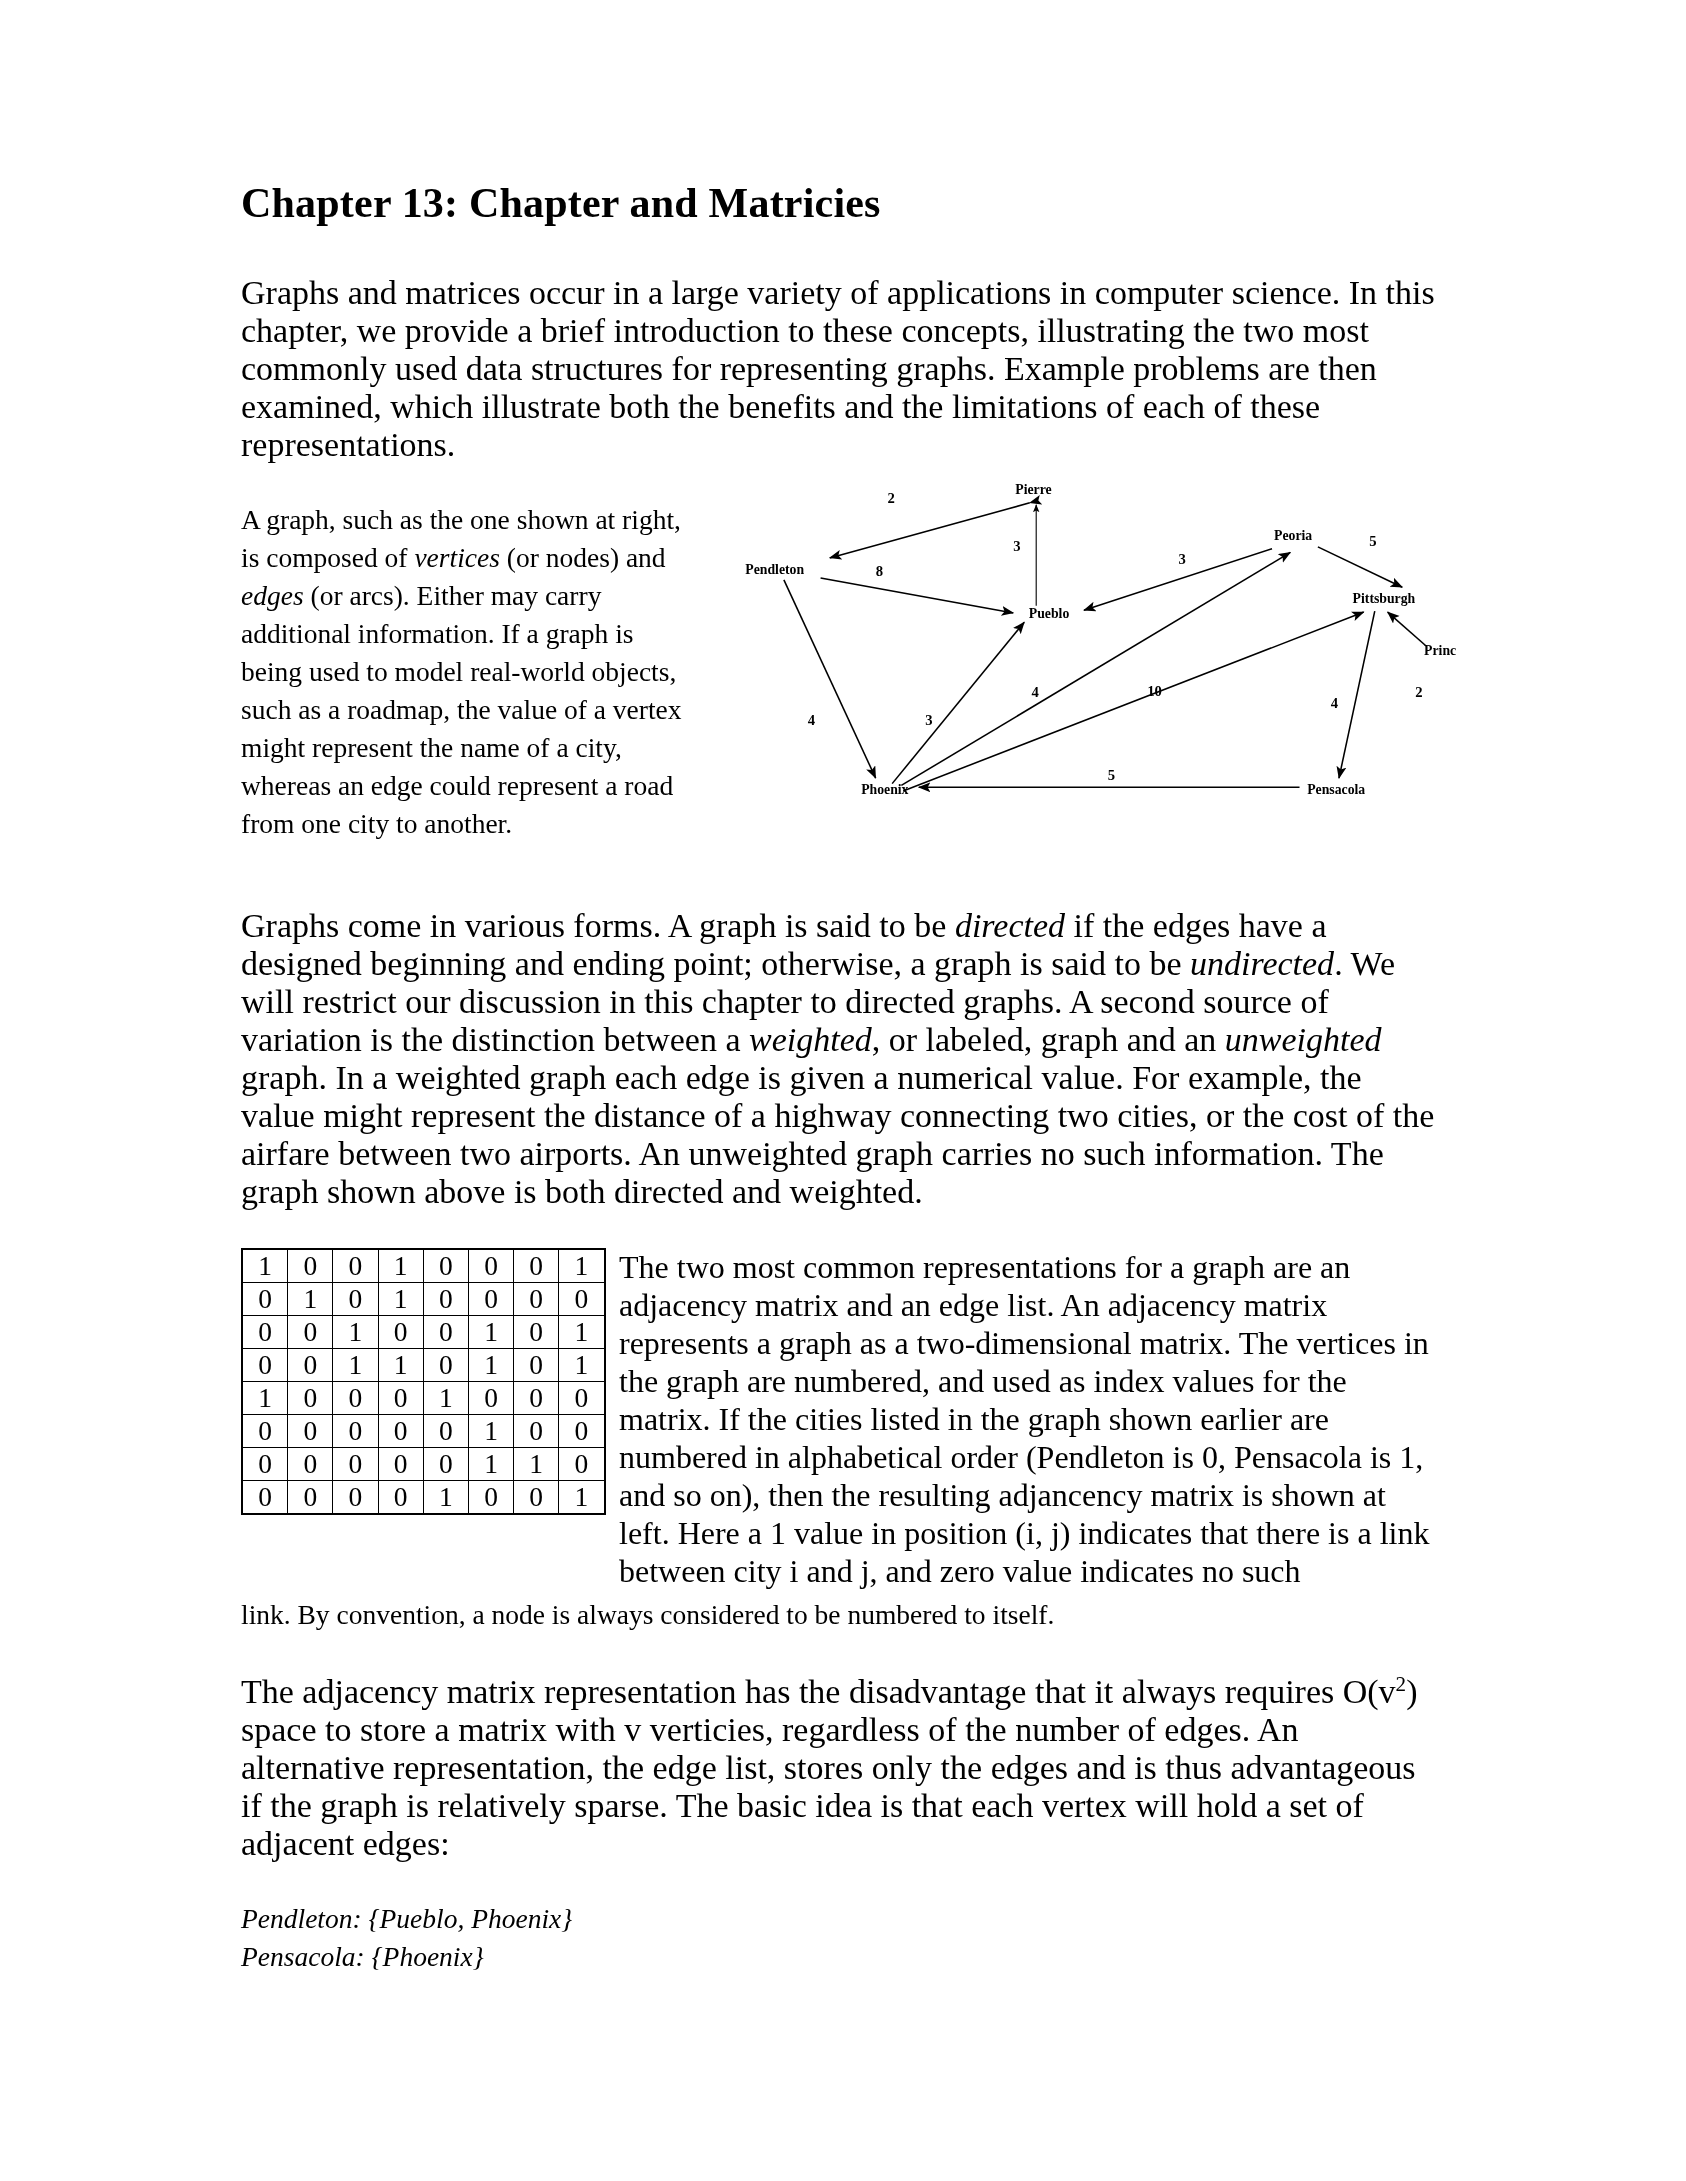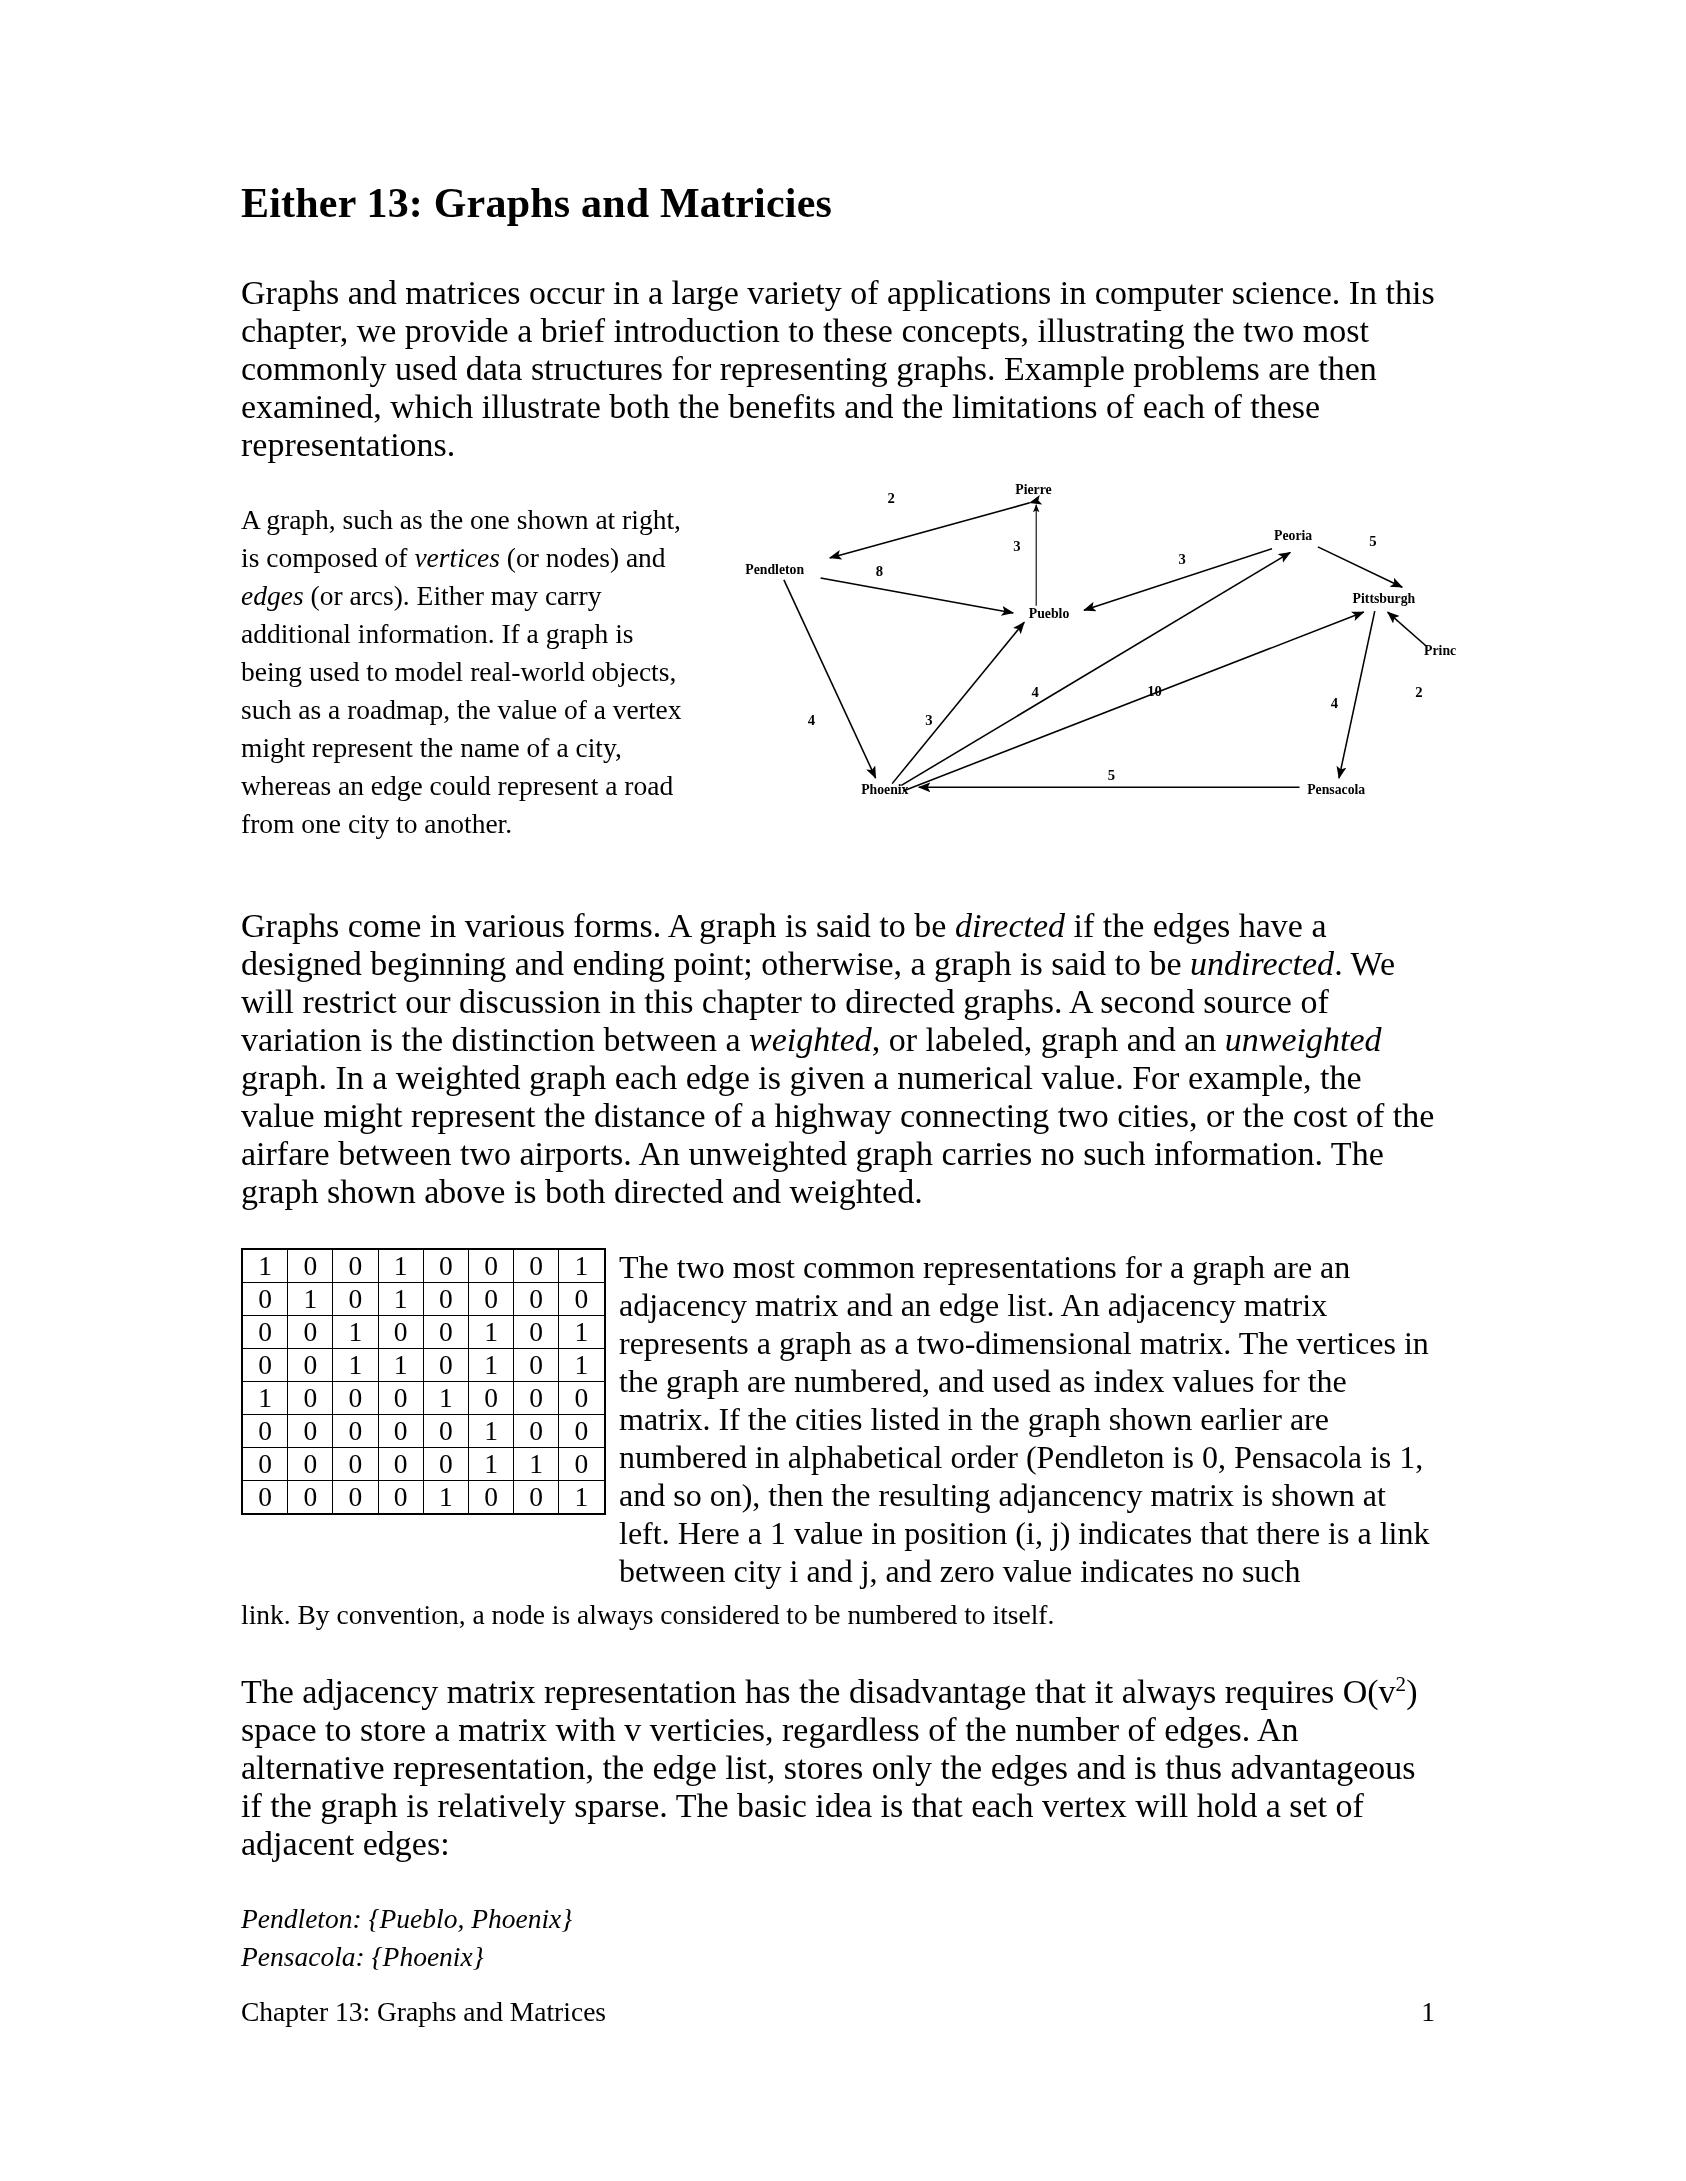--- a/index.html
+++ b/index.html
@@ -117,21 +117,21 @@
   em { font-style:italic; }
   sup { font-size:0.62em; vertical-align:super; line-height:0; }
 </style>
 </head>
 <body>
 
 <div class="page">
 
   <div class="content">
 
-    <h1 class="title">Either 13: Graphs and Matricies</h1>
+    <h1 class="title">Chapter 13: Chapter and Matricies</h1>
 
     <p class="body-text intro-para">Graphs and matrices occur in a large variety of applications in computer science. In this chapter, we provide a brief introduction to these concepts, illustrating the two most commonly used data structures for representing graphs. Example problems are then examined, which illustrate both the benefits and the limitations of each of these representations.</p>
 
     <div class="float-wrap">
 
       <div class="left-col">A graph, such as the one shown at right, is composed of <em>vertices</em> (or nodes) and <em>edges</em> (or arcs). Either may carry additional information. If a graph is being used to model real-world objects, such as a roadmap, the value of a vertex might represent the name of a city, whereas an edge could represent a road from one city to another.</div>
 
       <div class="graph-fig">
         <svg width="735" height="367" viewBox="0 0 800 400" xmlns="http://www.w3.org/2000/svg">
           <defs>
@@ -293,19 +293,15 @@
 
     <p class="body-text">The adjacency matrix representation has the disadvantage that it always requires O(v<sup>2</sup>) space to store a matrix with v verticies, regardless of the number of edges. An alternative representation, the edge list, stores only the edges and is thus advantageous if the graph is relatively sparse. The basic idea is that each vertex will hold a set of adjacent edges:</p>
 
     <div class="edge-list">
       <div>Pendleton: {Pueblo, Phoenix}</div>
       <div>Pensacola: {Phoenix}</div>
     </div>
 
   </div>
 
-  <div class="footer">
-    <span>Chapter 13: Graphs and Matrices</span>
-    <span>1</span>
-  </div>
 
 </div>
 
 
 </body></html>

